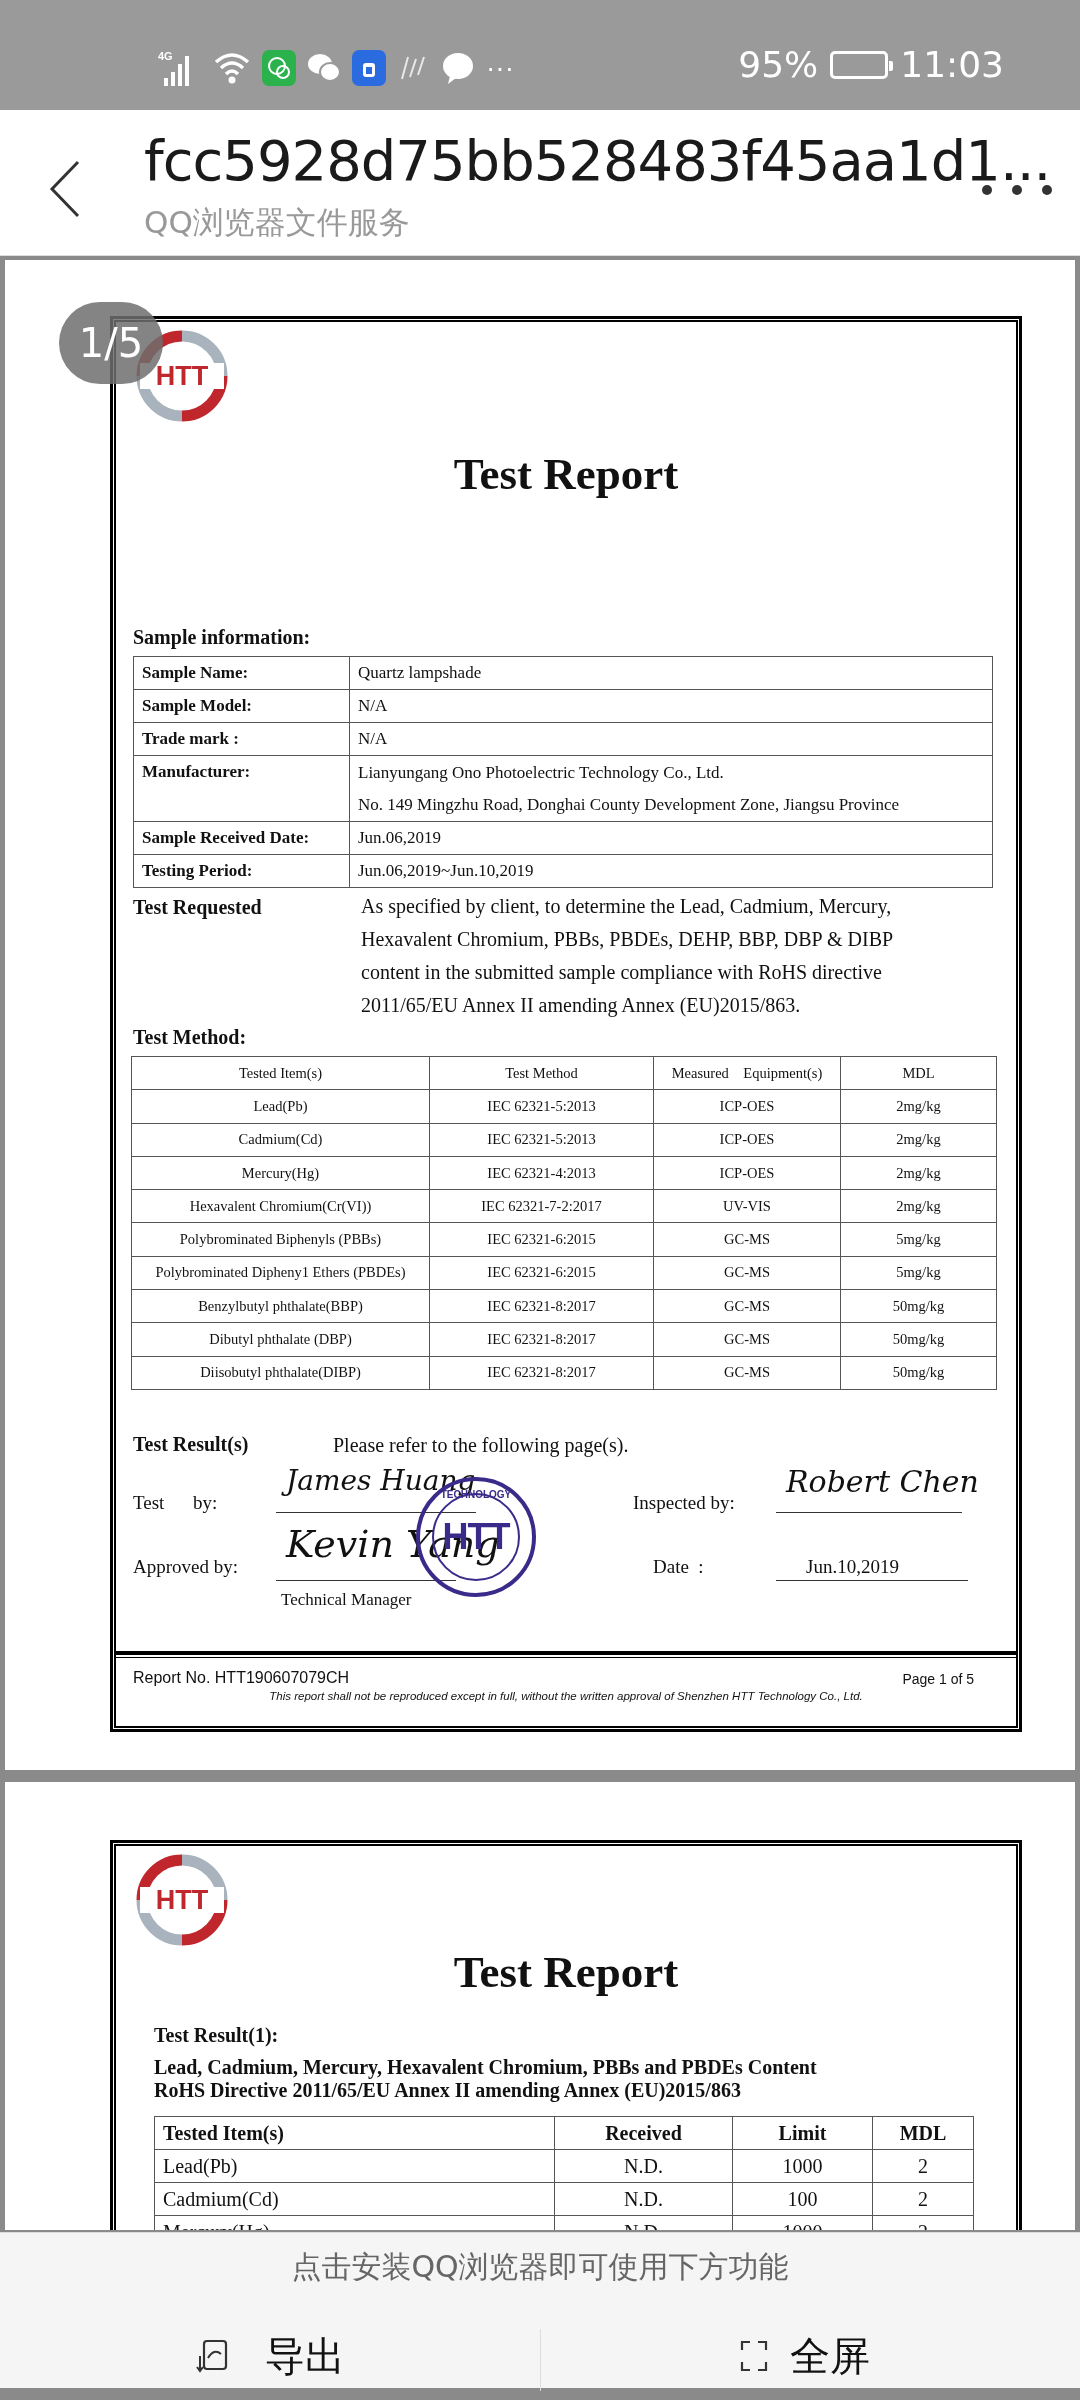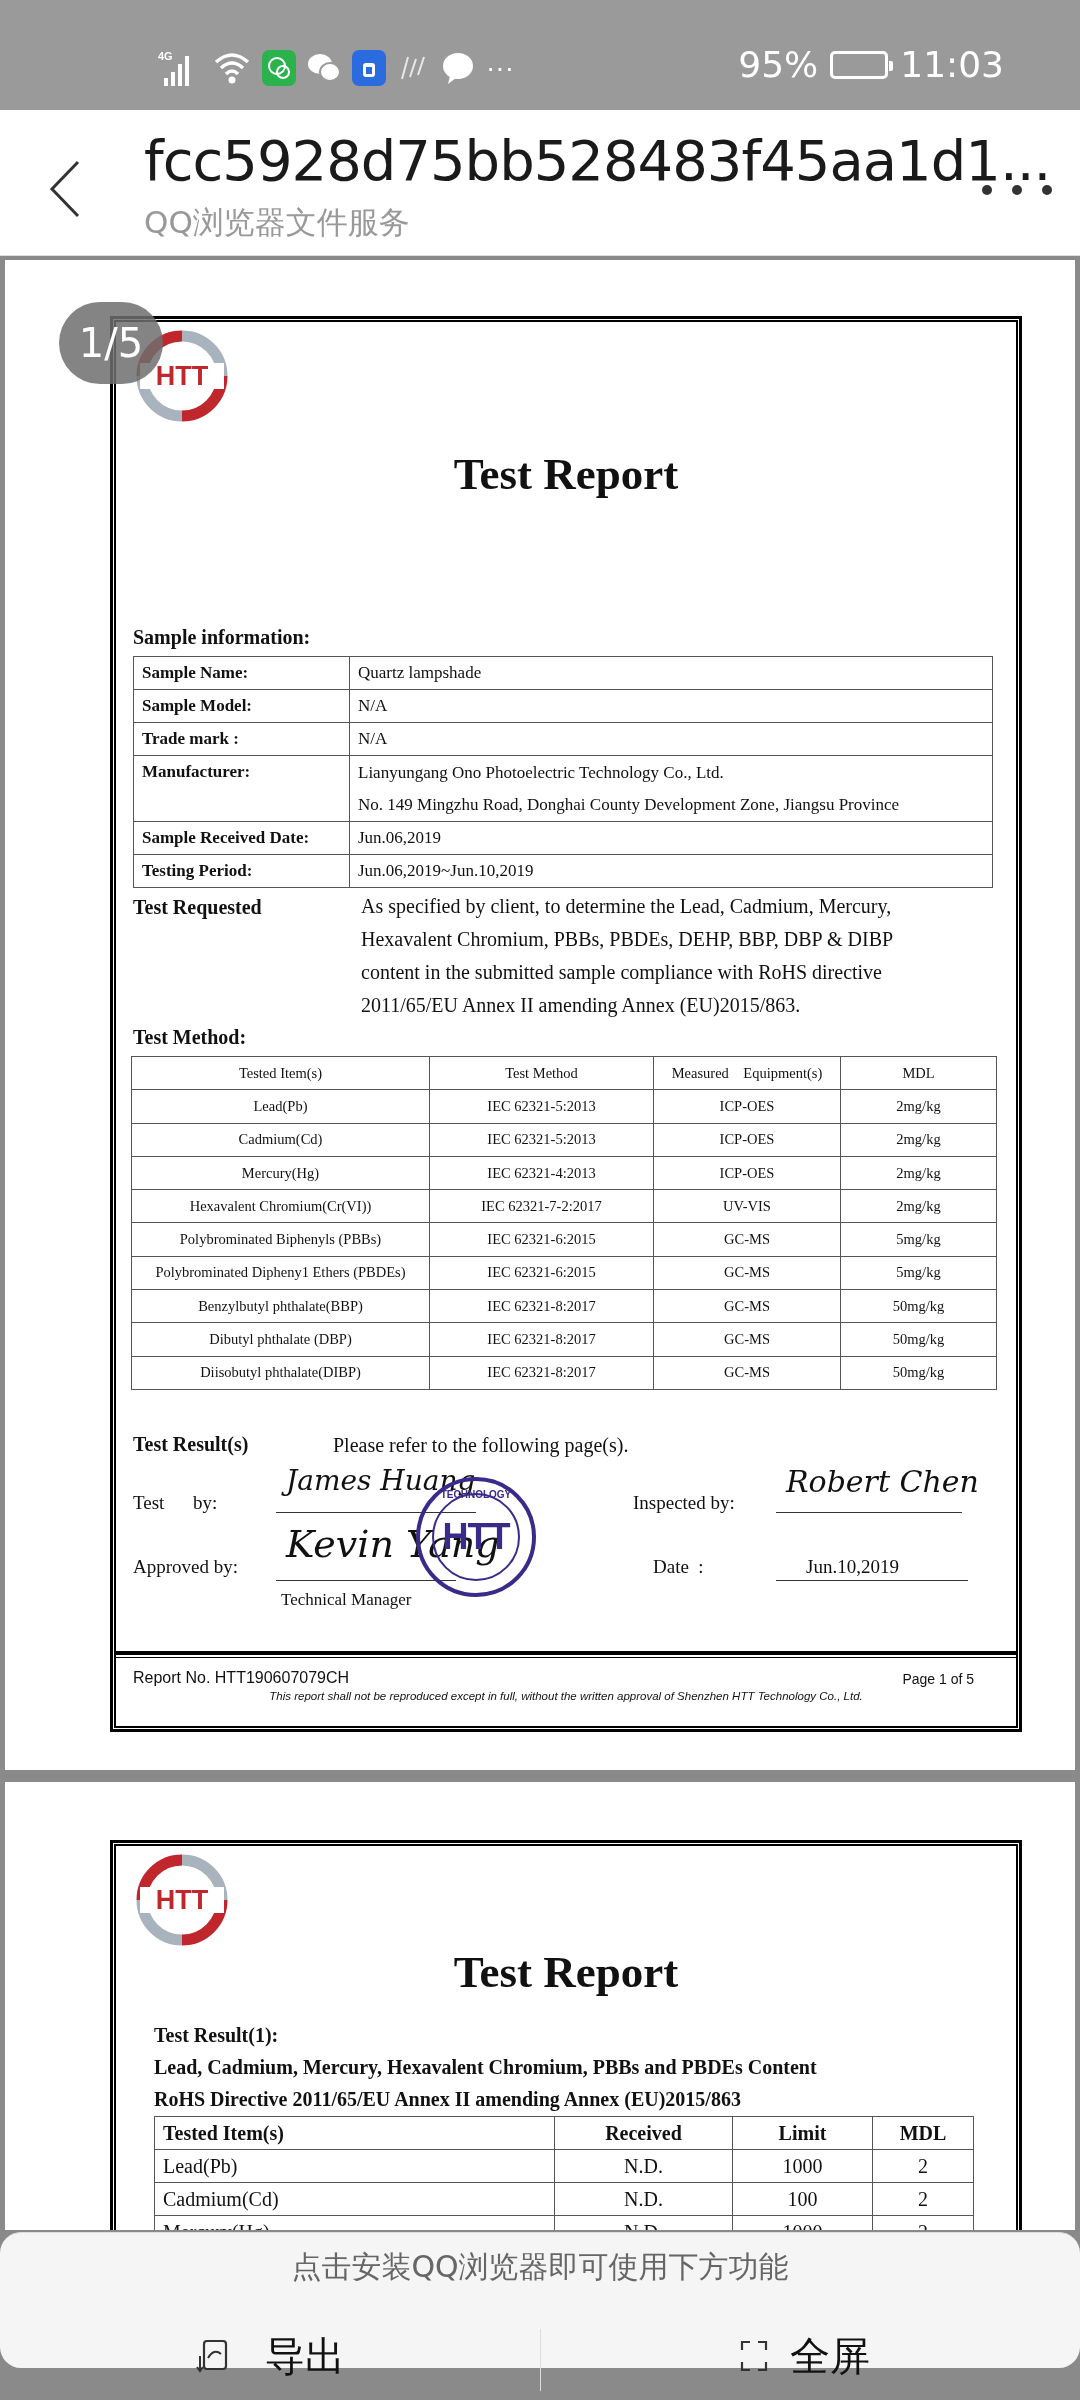--- a/index.html
+++ b/index.html
@@ -61,21 +61,21 @@
   .footer-rule::after { content: ""; position: absolute; left: 0; right: 0; top: 2px; border-top: 1px solid #000; }
   .report-no { position: absolute; font-family: Liberation Sans, sans-serif; font-size: 16px; }
   .disclaimer { position: absolute; font-family: "Liberation Sans", sans-serif; font-style: italic; font-size: 11.5px; }
 
   table.result { position: absolute; border-collapse: collapse; font-size: 20px; }
   table.result td { border: 1.5px solid #555; height: 33px; padding: 0 8px; }
   table.result td.c { text-align: center; }
   table.result tr.head td { font-weight: bold; }
 
   
-  .bottom-bar { position: absolute; left: 0; top: 2232px; width: 1080px; height: 136px; background: #f5f5f5; border-top: 1px solid #ddd; border-radius: 21px; }
+  .bottom-bar { position: absolute; left: 0; top: 2232px; width: 1080px; height: 156px; background: #f5f5f5; border-top: 1px solid #ddd; }
   .install-tip { position: absolute; top: 14px; width: 100%; text-align: center; font-size: 30px; color: #666; font-family: "DejaVu Sans", sans-serif; }
   .bb-btn { position: absolute; top: 90px; height: 66px; display: flex; align-items: center; gap: 20px; font-size: 40px; color: #111; font-family: "DejaVu Sans", sans-serif; }
   .bb-divider { position: absolute; left: 540px; top: 96px; width: 1px; height: 62px; background: #ddd; }
 </style>
 </head>
 <body>
 
 <div class="status-bar">
   <div class="sb-left">
     <span class="icon-box">
@@ -314,21 +314,21 @@
         <path d="M86 46 A40 40 0 0 1 46 86" stroke="#c0272d" stroke-width="11" fill="none"></path>
         <path d="M46 86 A40 40 0 0 1 6 46" stroke="#a9b3bd" stroke-width="11" fill="none"></path>
         <path d="M6 46 A40 40 0 0 1 46 6" stroke="#c0272d" stroke-width="11" fill="none"></path>
         <rect x="4" y="33" width="84" height="26" fill="#fff"></rect>
         <text x="46" y="55" text-anchor="middle" font-size="27" font-weight="bold" fill="#c0272d" font-family="Liberation Sans, sans-serif">HTT</text>
       </svg>
 
       <div class="doc-title" style="top:100px;">Test Report</div>
       <div class="section-lbl" style="left:38px; top:178px;">Test Result(1):</div>
       <div class="section-lbl" style="left:38px; top:210px;">Lead, Cadmium, Mercury, Hexavalent Chromium, PBBs and PBDEs Content</div>
-      <div class="section-lbl" style="left:38px; top:242px;">RoHS Directive 2011/65/EU Annex II amending Annex (EU)2015/863</div>
+      <div class="section-lbl" style="left:38px; top:233px;">RoHS Directive 2011/65/EU Annex II amending Annex (EU)2015/863</div>
 
       <table class="result" style="left:38px; top:270px; width:820px;">
         <tbody>
             <tr class="head">
           <td style="width:400px;">Tested Item(s)</td>
           <td class="c" style="width:178px;">Received</td>
           <td class="c" style="width:140px;">Limit</td>
           <td class="c">MDL</td>
         </tr>
         <tr>

